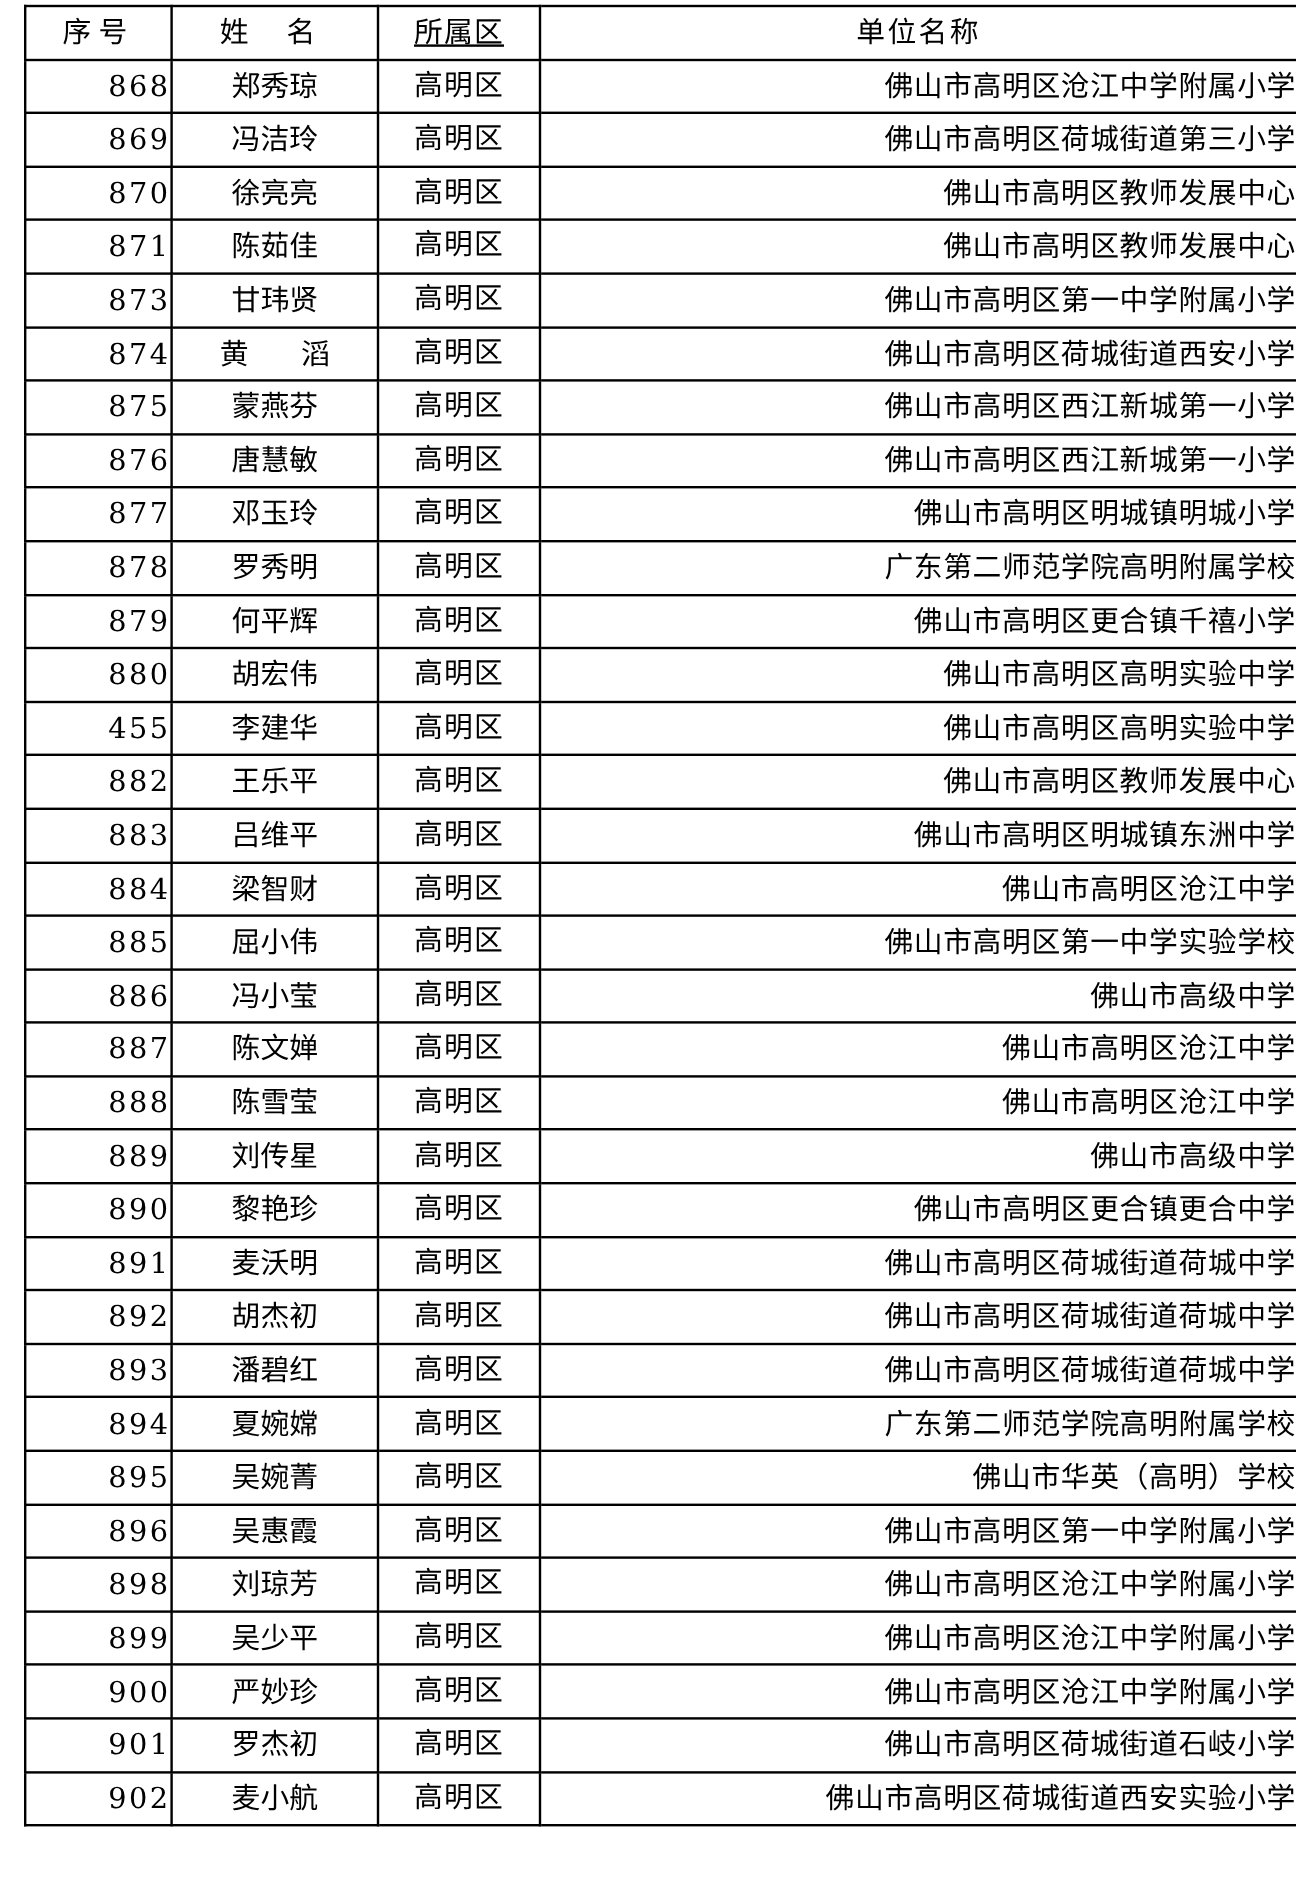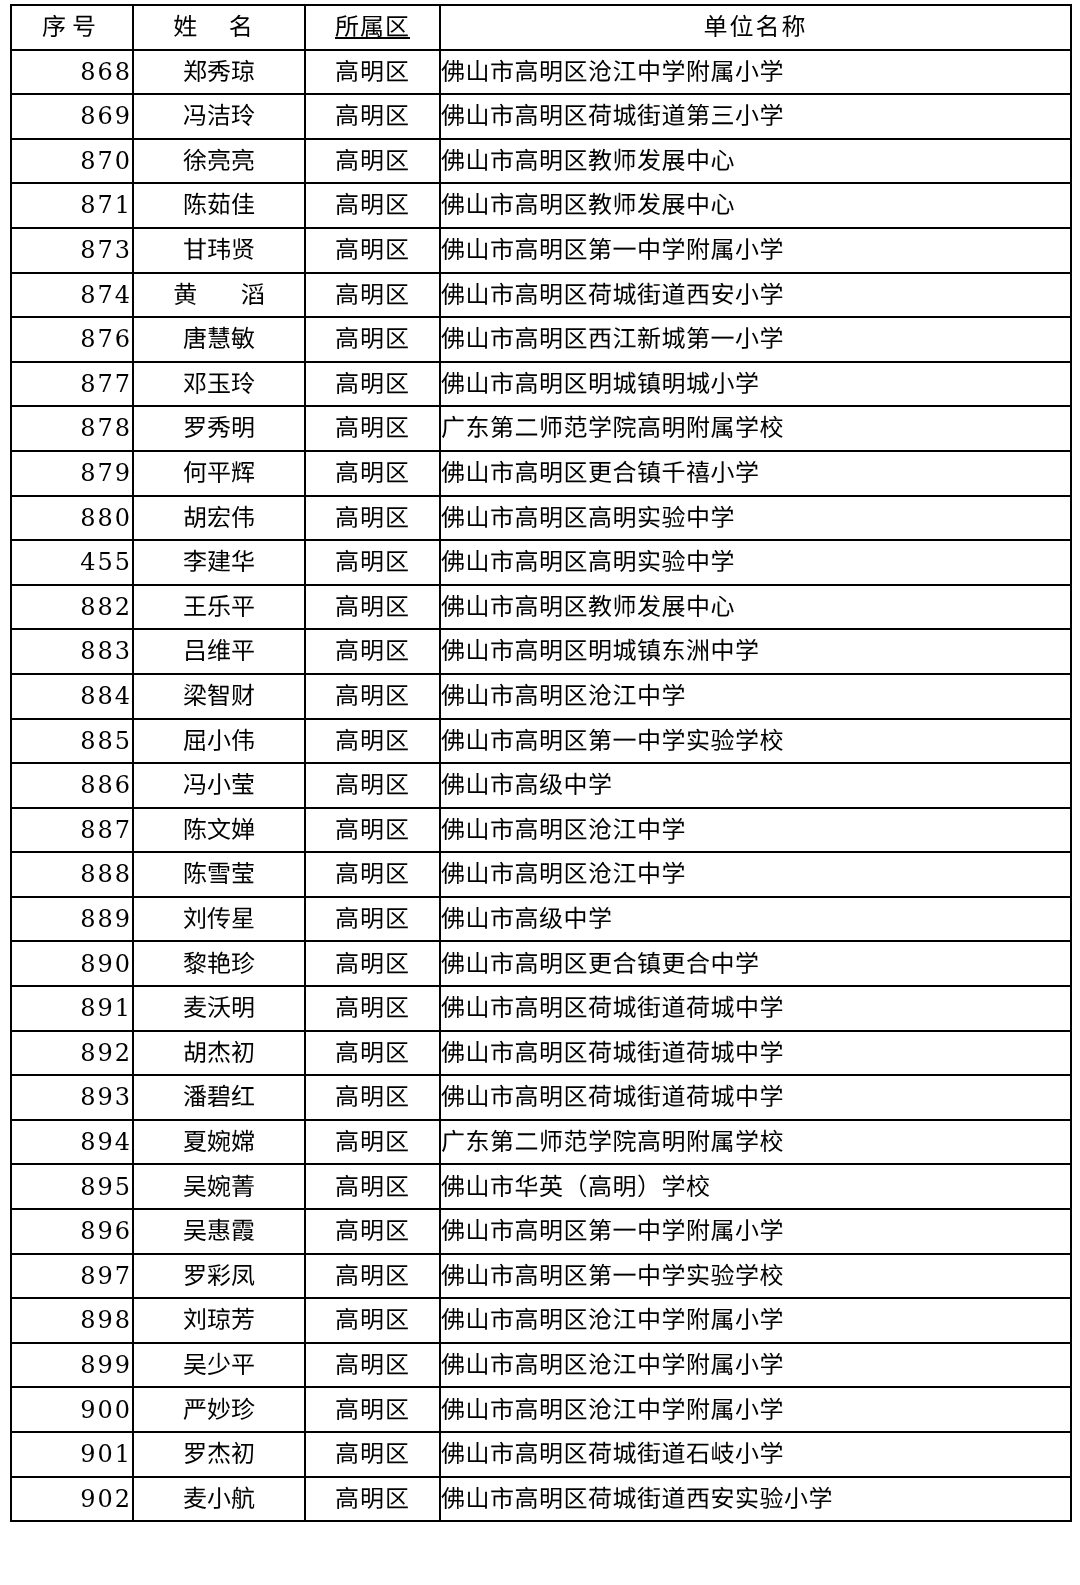--- a/index.html
+++ b/index.html
@@ -11,21 +11,21 @@
     width: 1080px;
     height: 1585px;
     font-family: "DejaVu Serif", "Liberation Serif", serif;
     color: #000000;
     overflow: hidden;
   }
   .page {
     width: 1080px;
     height: 1585px;
     box-sizing: border-box;
-    padding: 4px 10px 0 10px;
+    padding: 4px 10px 0 20px;
   }
   table.roster {
     border-collapse: collapse;
     width: 1060px;
     table-layout: fixed;
   }
   table.roster td, table.roster th {
     border: 2px solid #000000;
     padding: 0;
     height: 42.6px;
@@ -47,21 +47,21 @@
   }
   th.h-index { letter-spacing: 6px; padding-left: 6px; }
   th.h-name  { letter-spacing: 12px; padding-left: 12px; }
   th.h-area  { letter-spacing: 1px; text-decoration: underline; }
   th.h-unit  { letter-spacing: 2px; }
 
   td.index { text-align: right; letter-spacing: 2px; }
   td.name  { text-align: center; }
   td.name span.spaced { letter-spacing: 18px; padding-left: 18px; text-align: center; }
   td.area  { text-align: center; letter-spacing: 1px; font-family: Liberation Serif, serif; }
-  td.unit  { text-align: left; padding-left: 14px; letter-spacing: 0.5px; }
+  td.unit  { text-align: right; padding-left: 14px; letter-spacing: 0.5px; }
 </style>
 </head>
 <body>
 
 <div class="page">
   <table class="roster">
     <colgroup>
       <col class="c-index">
       <col class="c-name">
       <col class="c-area">
@@ -106,20 +106,26 @@
           <td class="area">高明区</td>
           <td class="unit">佛山市高明区第一中学附属小学</td>
         </tr>
         <tr>
           <td class="index">874</td>
           <td class="name"><span class="spaced">黄 滔</span></td>
           <td class="area">高明区</td>
           <td class="unit">佛山市高明区荷城街道西安小学</td>
         </tr>
         <tr>
+          <td class="index">875</td>
+          <td class="name">蒙燕芬</td>
+          <td class="area">高明区</td>
+          <td class="unit">佛山市高明区西江新城第一小学</td>
+        </tr>
+        <tr>
           <td class="index">876</td>
           <td class="name">唐慧敏</td>
           <td class="area">高明区</td>
           <td class="unit">佛山市高明区西江新城第一小学</td>
         </tr>
         <tr>
           <td class="index">877</td>
           <td class="name">邓玉玲</td>
           <td class="area">高明区</td>
           <td class="unit">佛山市高明区明城镇明城小学</td>
@@ -230,26 +236,20 @@
           <td class="index">895</td>
           <td class="name">吴婉菁</td>
           <td class="area">高明区</td>
           <td class="unit">佛山市华英（高明）学校</td>
         </tr>
         <tr>
           <td class="index">896</td>
           <td class="name">吴惠霞</td>
           <td class="area">高明区</td>
           <td class="unit">佛山市高明区第一中学附属小学</td>
-        </tr>
-        <tr>
-          <td class="index">897</td>
-          <td class="name">罗彩凤</td>
-          <td class="area">高明区</td>
-          <td class="unit">佛山市高明区第一中学实验学校</td>
         </tr>
         <tr>
           <td class="index">898</td>
           <td class="name">刘琼芳</td>
           <td class="area">高明区</td>
           <td class="unit">佛山市高明区沧江中学附属小学</td>
         </tr>
         <tr>
           <td class="index">899</td>
           <td class="name">吴少平</td>

